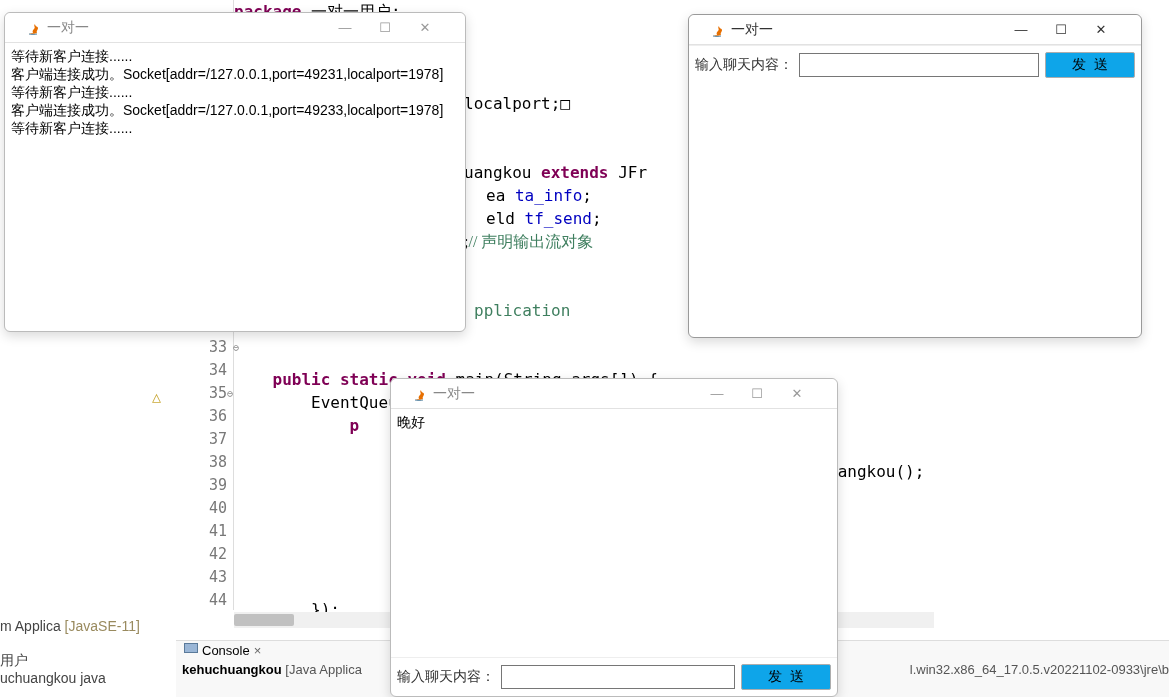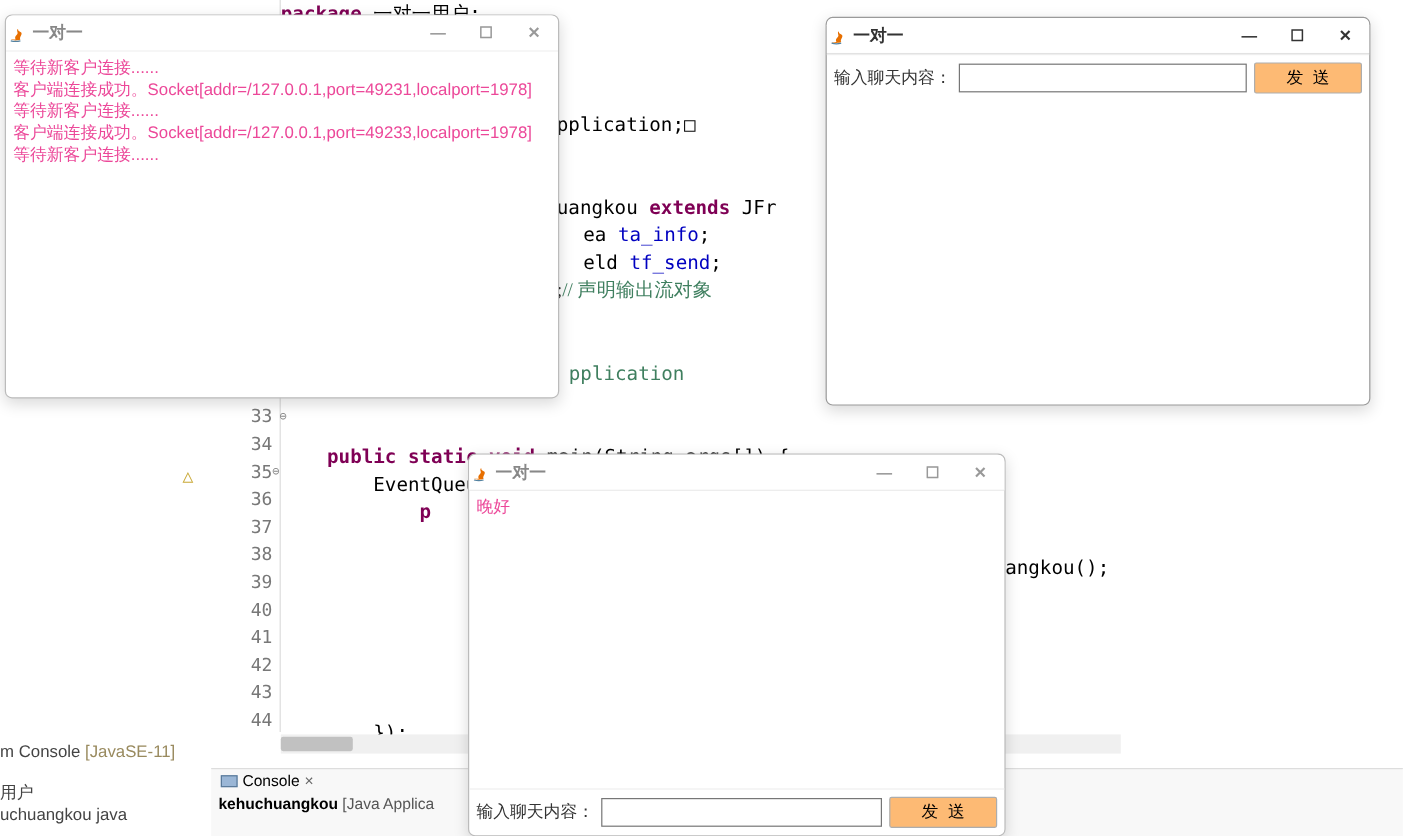--- a/index.html
+++ b/index.html
@@ -64,21 +64,20 @@
       position: absolute;
       left: 176px;
       top: 640px;
       right: 0;
       height: 57px;
       background: #f8f8f8;
       border-top: 1px solid #ddd;
     }
     .console-tab {
       display: inline-flex;
-      align-items: center;
       padding: 2px 8px;
       font-size: 13px;
       gap: 4px;
     }
     .console-icon {
       width: 14px; height: 10px;
       background: #9ab6d6;
       border: 1px solid #5a7a9a;
       display: inline-block;
     }
@@ -98,28 +97,27 @@
       border-radius: 6px;
       box-shadow: 0 4px 12px rgba(0,0,0,0.15);
       display: flex;
       flex-direction: column;
     }
     .win.inactive { border-color: #bbb; }
     .win-title {
       height: 30px;
       display: flex;
       align-items: center;
-      padding: 0 0;
+      padding: 0 20px;
       background: #fff;
       border-bottom: 1px solid #e2e2e2;
       border-radius: 6px 6px 0 0;
       gap: 6px;
       font-size: 14px;
       color: #333;
-      font-weight: bold;
     }
     .win.inactive .win-title { color: #888; }
     .win-icon {
       width: 16px; height: 16px;
       display: inline-flex;
       align-items: center;
       justify-content: center;
     }
     .win-icon svg { width: 16px; height: 16px; }
     .win-ctrls {
@@ -135,42 +133,42 @@
       font-size: 13px;
     }
     .win.inactive .win-ctrl { color: #999; }
     .win-body {
       flex: 1;
       padding: 4px 6px;
       font-size: 14px;
       line-height: 18px;
       overflow: hidden;
       white-space: pre-wrap;
-      color: #ec4899;
+      color: #000000;
     }
     .win-input-row {
       display: flex;
       align-items: center;
       gap: 6px;
       padding: 6px;
       border-top: 1px solid #eee;
       font-size: 14px;
     }
     .win-input-row label { color: #333; }
     .win-input-row input {
       flex: 1;
       height: 24px;
       border: 1px solid #767676;
       padding: 0 4px;
       font-size: 14px;
     }
     .win-input-row button {
       height: 26px;
       padding: 0 18px;
-      background: #fdba74;
+      background: #0ea5e9;
       border: 1px solid #adadad;
       border-radius: 2px;
       font-size: 14px;
       letter-spacing: 8px;
       text-indent: 8px;
     }
 
     .scroll-horiz {
       position: absolute;
       left: 234px;
@@ -205,21 +203,21 @@
     <div class="ln">40</div>
     <div class="ln">41</div>
     <div class="ln">42</div>
     <div class="ln">43</div>
     <div class="ln">44</div>
   </div>
   <div class="code"><span class="kw">package</span><span> 一对一用户;</span>
 
 
 
-<span style="margin-left:230px;"><span>pplication;</span><span>□</span></span>
+<span style="margin-left:230px;"><span>localport;</span><span>□</span></span>
 
 
 <span style="margin-left:230px;"><span>uangkou </span><span class="kw">extends</span><span> JFr</span></span>
 <span style="margin-left:252px;"><span>ea </span><span class="ident">ta_info</span><span>;</span></span>
 <span style="margin-left:252px;"><span>eld </span><span class="ident">tf_send</span><span>;</span></span>
 <span style="margin-left:230px;font-family:Liberation Serif, serif;"><span>;</span><span class="cmt"><span>// </span><span>声明输出流对象</span></span></span>
 
 
 <span style="margin-left:240px;" class="cmt">pplication</span>
 
@@ -234,34 +232,35 @@
 
 
 
         });</div>
   <div class="scroll-horiz">
     <div class="scroll-thumb"></div>
   </div>
 </div>
 
 <div class="sidebar-bottom">
-  <div><span>m Console </span><span class="javase">[JavaSE-11]</span></div>
+  <div><span>m Applica </span><span class="javase">[JavaSE-11]</span></div>
   <div style="height:18px;"></div>
   <div>用户</div>
   <div>uchuangkou java</div>
 </div>
 
 <div class="console-area">
   <div class="console-tab">
     <span class="console-icon"></span>
     <span>Console</span>
     <span class="console-close">×</span>
   </div>
   <div class="console-content">
     <span class="bold">kehuchuangkou</span><span> [Java Applica</span>
+    <span style="position:absolute; right:0;">l.win32.x86_64_17.0.5.v20221102-0933\jre\b</span>
   </div>
 </div>
 
 <div class="win inactive" style="left:4px; top:12px; width:462px; height:320px;">
   <div class="win-title">
     <span class="win-icon">
       <svg viewBox="0 0 16 16">
           <path d="M4 13c2 1 6 1 8 0-1-2 1-3 1-5s-3-1-3-4c-2 2 1 3-1 5-1 1-2 2-1 4-1 0-3 0-4 0z" fill="#e76f00"></path>
           <path d="M4 14c2 .5 6 .5 8 0" stroke="#5382a1" stroke-width="1" fill="none"></path>
         </svg>

